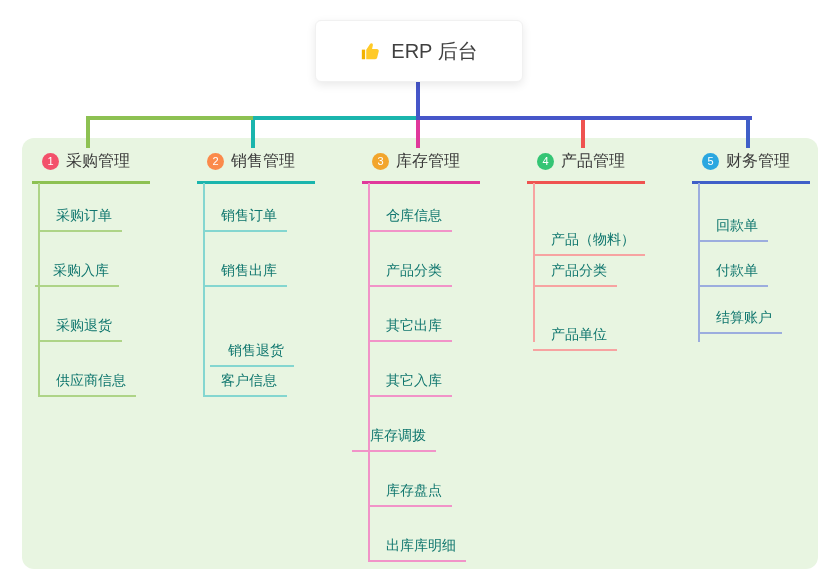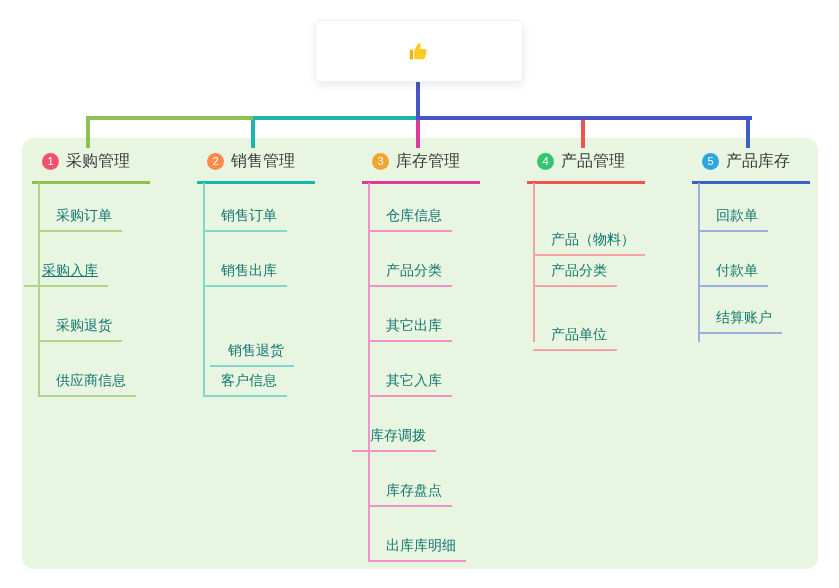--- a/index.html
+++ b/index.html
@@ -89,29 +89,30 @@
       <div class="conn" style="left: 416px; top: 116px; width: 336px; height: 4px; background: rgb(70, 86, 201);"></div>
       <div class="conn" style="left: 416px; top: 80px; width: 4px; height: 40px; background: rgb(70, 86, 201);"></div>
     </div>
   <div class="card">
     <span class="icon">
       <svg width="22" height="22" viewBox="0 0 24 24" aria-hidden="true">
         <path d="M2 10.5h3.6V21H2z" fill="#f2b200"></path>
         <path d="M6.8 21h9.7c1.1 0 2-.75 2.25-1.8l1.7-6.9c.33-1.35-.7-2.6-2.1-2.6h-5.2l.9-4.1c.25-1.1-.55-2.1-1.65-2.1-.6 0-1.15.32-1.45.84L6.8 10.5z" fill="#ffca28"></path>
       </svg>
     </span>
+    <span>ERP 后台</span>
   </div>
   <div id="branches">
       <div class="branch-header" style="left: 32px; top: 151px; border-bottom-color: rgb(141, 193, 82);">
         <span class="badge" style="background: rgb(243, 81, 107);">1</span>
         <span>采购管理</span>
       </div>
       <div class="vline" style="left: 38px; top: 183px; height: 214px; background: rgb(174, 212, 135);"></div>
       <div class="child" style="left: 38px; top: 206px; border-bottom-color: rgb(174, 212, 135);"><span>采购订单</span></div>
-      <div class="child" style="left: 24px; top: 261px; border-bottom-color: rgb(174, 212, 135); text-decoration: underline;"><span>采购入库</span></div>
+      <div class="child" style="left: 35px; top: 261px; border-bottom-color: rgb(174, 212, 135);"><span>采购入库</span></div>
       <div class="child" style="left: 38px; top: 316px; border-bottom-color: rgb(174, 212, 135);"><span>采购退货</span></div>
       <div class="child" style="left: 38px; top: 371px; border-bottom-color: rgb(174, 212, 135);"><span>供应商信息</span></div>
       <div class="branch-header" style="left: 197px; top: 151px; border-bottom-color: rgb(26, 181, 173);">
         <span class="badge" style="background: rgb(251, 138, 75);">2</span>
         <span>销售管理</span>
       </div>
       <div class="vline" style="left: 203px; top: 183px; height: 214px; background: rgb(132, 214, 208);"></div>
       <div class="child" style="left: 203px; top: 206px; border-bottom-color: rgb(132, 214, 208);"><span>销售订单</span></div>
       <div class="child" style="left: 203px; top: 261px; border-bottom-color: rgb(132, 214, 208);"><span>销售出库</span></div>
       <div class="child" style="left: 210px; top: 316px; border-bottom-color: rgb(132, 214, 208); margin-top: 25px;"><span>销售退货</span></div>
@@ -131,20 +132,20 @@
       <div class="branch-header" style="left: 527px; top: 151px; border-bottom-color: rgb(239, 83, 80);">
         <span class="badge" style="background: rgb(52, 197, 116);">4</span>
         <span>产品管理</span>
       </div>
       <div class="vline" style="left: 533px; top: 183px; height: 159px; background: rgb(247, 163, 161);"></div>
       <div class="child" style="left: 533px; top: 206px; border-bottom-color: rgb(247, 163, 161); margin-top: 24px;"><span>产品（物料）</span></div>
       <div class="child" style="left: 533px; top: 261px; border-bottom-color: rgb(247, 163, 161);"><span>产品分类</span></div>
       <div class="child" style="left: 533px; top: 316px; border-bottom-color: rgb(247, 163, 161); margin-top: 9px;"><span>产品单位</span></div>
       <div class="branch-header" style="left: 692px; top: 151px; border-bottom-color: rgb(63, 95, 200);">
         <span class="badge" style="background: rgb(42, 167, 224);">5</span>
-        <span>产品库存</span>
+        <span>财务管理</span>
       </div>
       <div class="vline" style="left: 698px; top: 183px; height: 159px; background: rgb(156, 173, 222);"></div>
-      <div class="child" style="left: 698px; top: 206px; border-bottom-color: rgb(156, 173, 222);"><span>回款单</span></div>
+      <div class="child" style="left: 698px; top: 216px; border-bottom-color: rgb(156, 173, 222);"><span>回款单</span></div>
       <div class="child" style="left: 698px; top: 261px; border-bottom-color: rgb(156, 173, 222);"><span>付款单</span></div>
       <div class="child" style="left: 698px; top: 308px; border-bottom-color: rgb(156, 173, 222);"><span>结算账户</span></div>
     </div>
 </div>
 
 </body></html>

